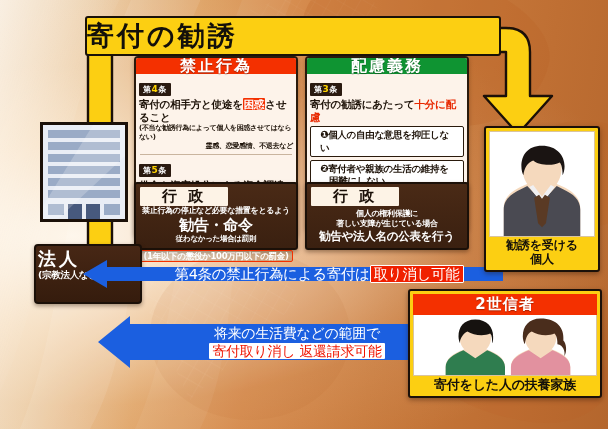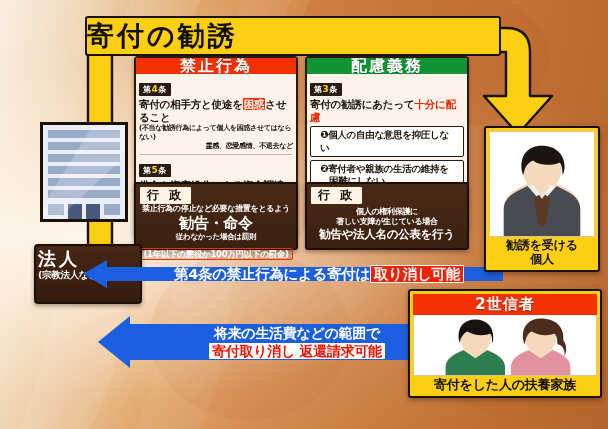--- a/index.html
+++ b/index.html
@@ -66,22 +66,22 @@
           line-height:1.25;letter-spacing:-.3px;}
   .numbox .idx{font-size:10px;}
   .numbox .ind{display:block;padding-left:9px;}
 
   
   .admin{position:absolute;z-index:5;border:2px solid #1b1008;border-radius:3px;
          background:linear-gradient(180deg,#4a2a16 0%,#3a2010 100%);
          box-shadow:0 2px 4px rgba(40,18,0,.4);}
   .admin.left{left:134px;top:182px;width:160px;height:64px;}
   .admin.right{left:305px;top:182px;width:160px;height:64px;}
-  .admin-tag{display:inline-block;background:#fdf3e6;color:#1b1008;font-size:12px;font-weight:bold;
-             padding:0px 7px;border-radius:1px;letter-spacing:3px;margin:3px 0 0 4px;}
+  .admin-tag{display:inline-block;background:#fdf3e6;color:#1b1008;font-size:15px;font-weight:bold;
+             padding:0px 22px;border-radius:1px;letter-spacing:3px;margin:3px 0 0 4px;}
   .admin .aln{color:#fff;font-weight:bold;text-align:center;line-height:1.2;letter-spacing:-.3px;}
   .a-s{font-size:8px;}
   .a-big{font-size:15px;color:#ffd400;letter-spacing:1px;margin:0px 0;}
   .a-big2{font-size:11.5px;color:#ffd400;letter-spacing:-.2px;}
   .a-note{font-size:7.5px;}
   .a-pen{font-size:8.5px;border:1.4px solid #f43000;border-radius:2px;display:inline-block;
          padding:0 3px;color:#fff;background:rgba(0,0,0,.12);}
 
   
   .corp-building{position:absolute;left:38px;top:116px;width:92px;height:108px;z-index:5;}
@@ -109,21 +109,21 @@
       text-align:center;letter-spacing:1px;margin:3px 3px 0 3px;padding:1px 0;
       text-shadow:0 1px 1px rgba(0,0,0,.3);}
   #person-family .pimg{height:60px;margin:0 3px;border-top:none;}
   #person-family .plabel{font-size:13px;}
 
   
   .barrow{position:absolute;z-index:6;}
   .barrow svg{display:block;}
   .barrow .btxt{position:absolute;top:0;left:0;width:100%;height:100%;
       display:flex;flex-direction:column;align-items:center;justify-content:center;
-      color:#fff;font-weight:bold;line-height:1.15;text-align:left;}
+      color:#fff;font-weight:normal;line-height:1.15;text-align:left;}
   #arrow-cancel{left:83px;top:259px;width:420px;height:30px;}
   #arrow-cancel .btxt{padding-left:26px;font-size:14.5px;letter-spacing:-.3px;}
   #arrow-refund{left:98px;top:314px;width:330px;height:56px;}
   #arrow-refund .btxt{padding-left:34px;font-size:14px;letter-spacing:-.3px;}
   .hl-white{background:#fff;color:#ef1400;padding:0 3px;border-radius:1px;display:inline-block;}
   .hl-redbox{background:#f02000;color:#fff;padding:0 3px;border:1px solid #fff;border-radius:1px;display:inline-block;}
 </style>
 </head>
 <body>
 

